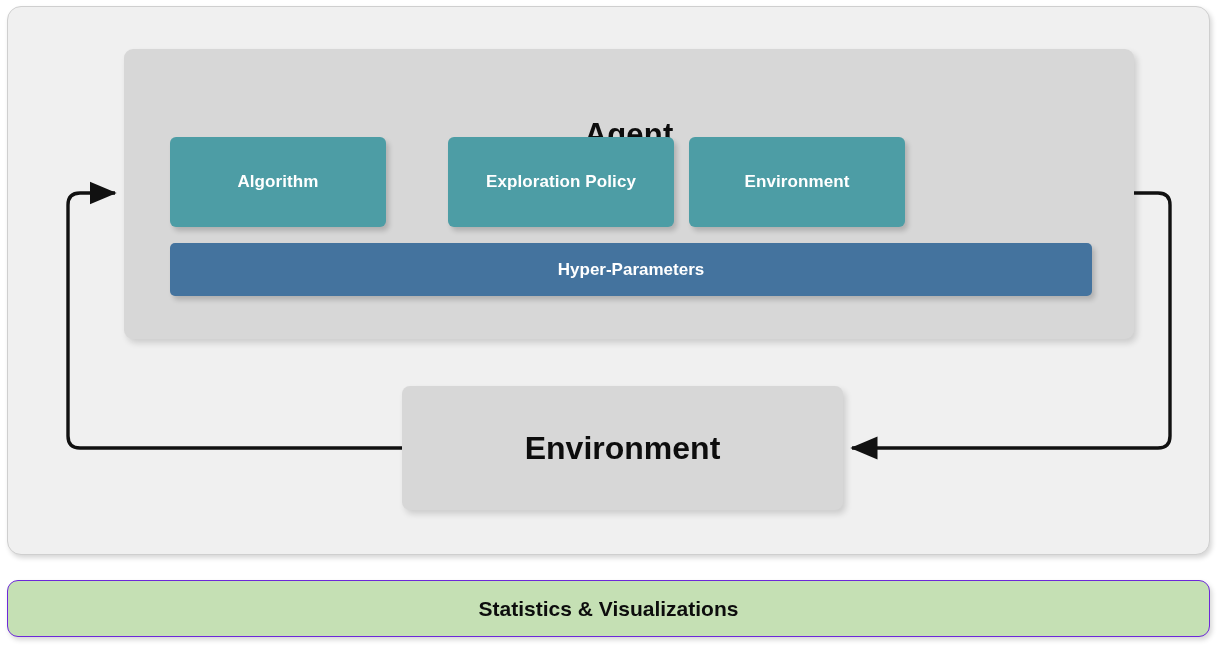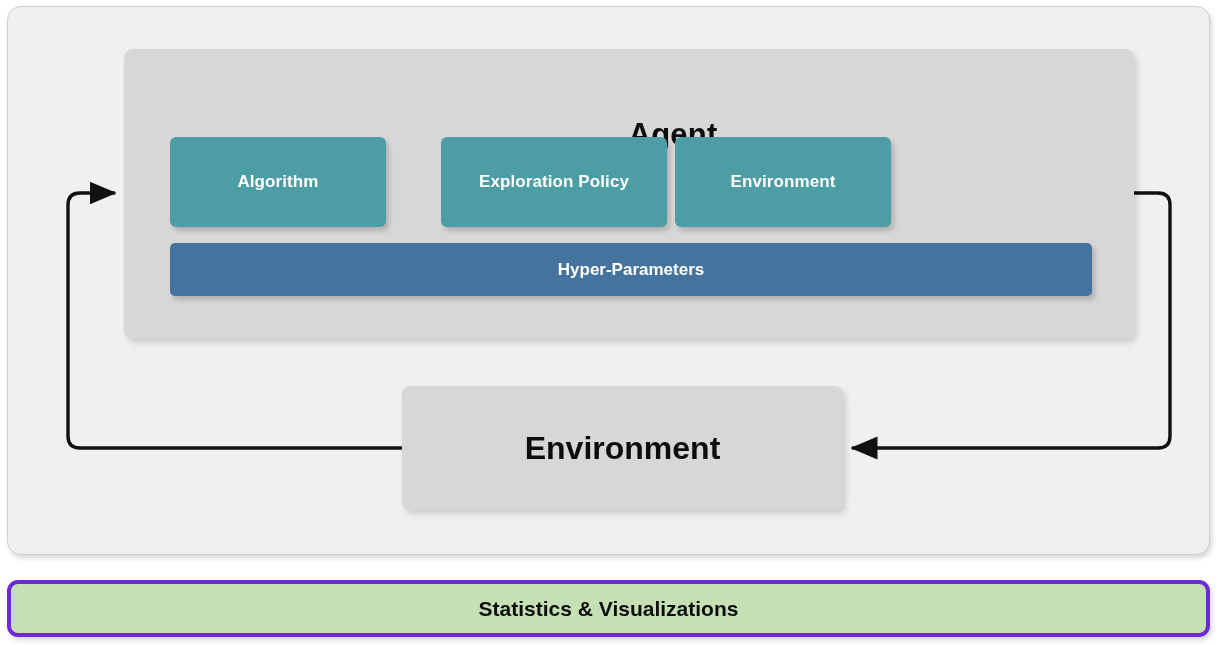--- a/index.html
+++ b/index.html
@@ -50,32 +50,31 @@
   .agent-title {
     position: absolute;
     left: 0;
     top: 68px;
     width: 1010px;
     text-align: center;
     font-size: 31px;
     font-weight: bold;
     color: #0d0d0d;
     letter-spacing: 0.2px;
-    padding-left: 44px;
   }
 
   
   .component-row {
     position: absolute;
     left: 46px;
     top: 88px;
     width: 922px;
     height: 90px;
     display: flex;
-    gap: 8px;
+    gap: 15px;
   }
   .component-box {
     background: #4d9da5;
     border-radius: 6px;
     display: flex;
     align-items: center;
     justify-content: center;
     color: #ffffff;
     font-size: 17px;
     font-weight: bold;
@@ -127,21 +126,21 @@
   }
 
   
   .footer-bar {
     position: absolute;
     left: 7px;
     top: 580px;
     width: 1203px;
     height: 57px;
     background: #c5e0b4;
-    border: 4px solid #6d28d9;
+    border: 1px solid #6d28d9;
     border-radius: 11px;
     display: flex;
     align-items: center;
     justify-content: center;
     font-size: 21px;
     font-weight: bold;
     color: #0d0d0d;
     box-shadow: 2px 3px 5px rgba(0,0,0,0.16);
     box-sizing: border-box;
   }

